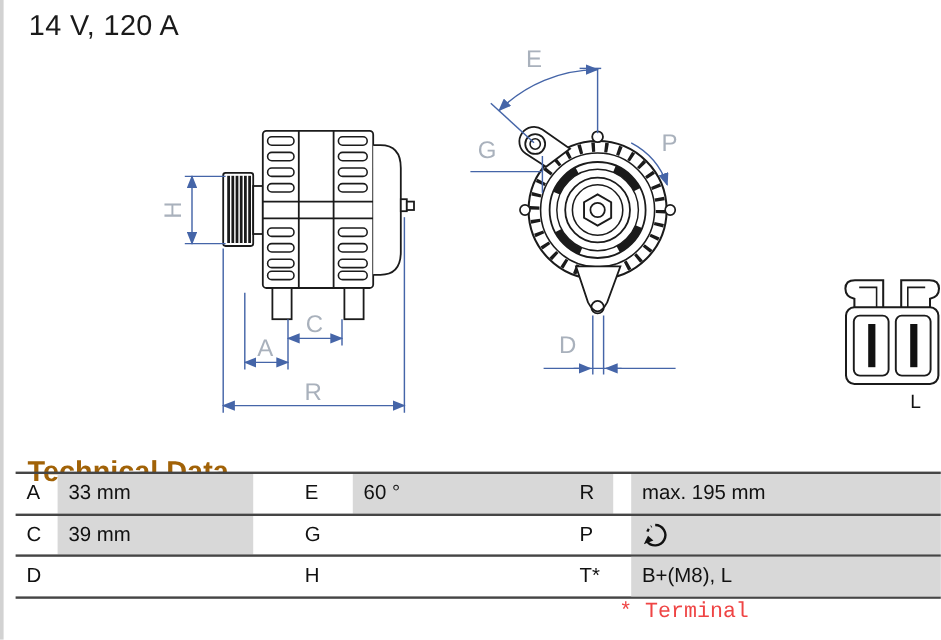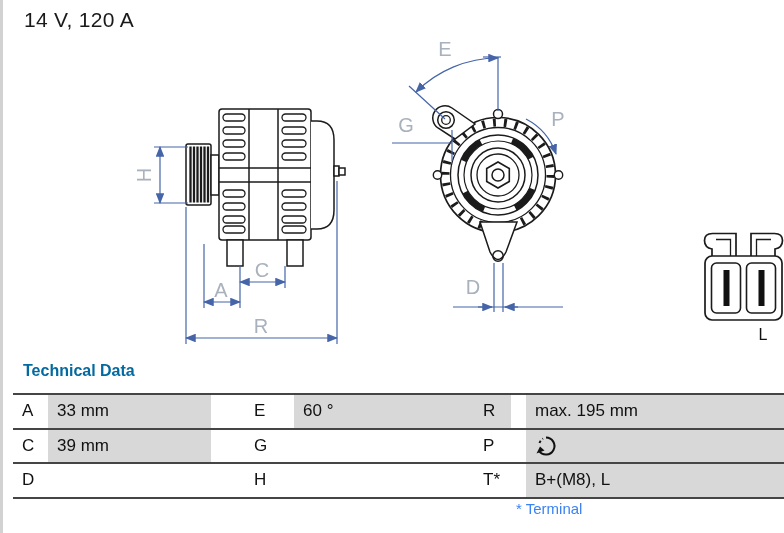--- a/index.html
+++ b/index.html
@@ -1,36 +1,36 @@
 <!DOCTYPE html>
 <html><head>
 <meta charset="utf-8">
 <style>
   html,body{margin:0;padding:0;}
   body{
     width:784px;height:533px;position:relative;background:#ffffff;
     font-family:"Liberation Sans",sans-serif;color:#1a1a1a;overflow:hidden;
   }
   .left-strip{position:absolute;left:0;top:0;width:3px;height:533px;background:#d2d2d2;}
-  .title{position:absolute;left:24px;top:8px;font-size:21px;letter-spacing:.3px;color:#1a1a1a;}
+  .title{position:absolute;left:24px;top:8px;font-size:24px;letter-spacing:.3px;color:#1a1a1a;}
   #diagram{position:absolute;left:0;top:0;}
   .dim-label{font-family:"Liberation Sans",sans-serif;font-size:20px;fill:#a9b1bc;}
-  .tech-heading{position:absolute;left:23px;top:362px;font-size:16px;font-weight:bold;color:#0369a1;}
+  .tech-heading{position:absolute;left:23px;top:380px;font-size:24px;font-weight:bold;color:#a16207;}
   .tech-table{position:absolute;left:13px;top:393px;width:771px;}
   .t-row{position:relative;height:32.6px;border-top:2px solid #454545;}
   .t-row.last{border-bottom:2px solid #454545;}
   .t-key{position:absolute;top:0;bottom:0;display:flex;align-items:center;font-size:17px;color:#111;}
   .k1{left:9px;width:26px;}
   .k2{left:241px;width:24px;}
   .k3{left:470px;width:27px;}
   .t-band{position:absolute;top:0;bottom:0;background:#d8d8d8;display:flex;align-items:center;padding-left:9px;font-size:17px;color:#111;box-sizing:border-box;}
   .b1{left:35px;width:163px;}
   .b2{left:265px;width:217px;margin-left:16px;}
   .b3{left:513px;right:0;}
-  .footnote{position:absolute;left:516px;top:500px;font-size:15px;color:#3b82f6;}
+  .footnote{position:absolute;left:516px;top:500px;font-size:18px;color:#ef4444;font-family:Liberation Mono, monospace;}
   .rot-icon{display:block;}
 </style>
 </head>
 <body>
 
 <div class="left-strip"></div>
 
 <div class="title">14 V, 120 A</div>
 
 <svg id="diagram" width="784" height="358" viewBox="0 0 784 358">

